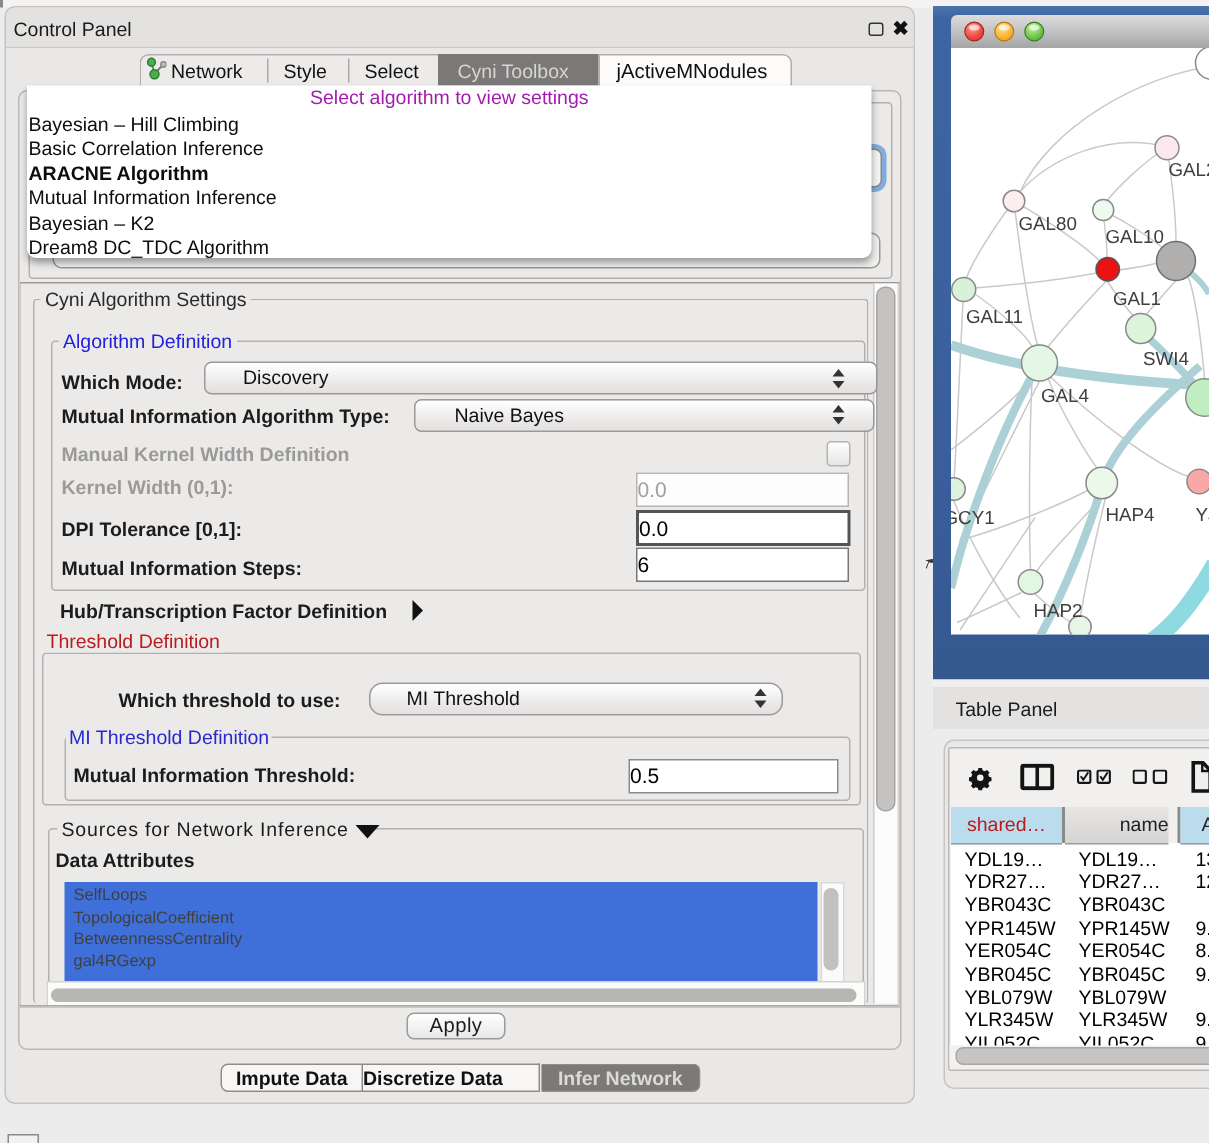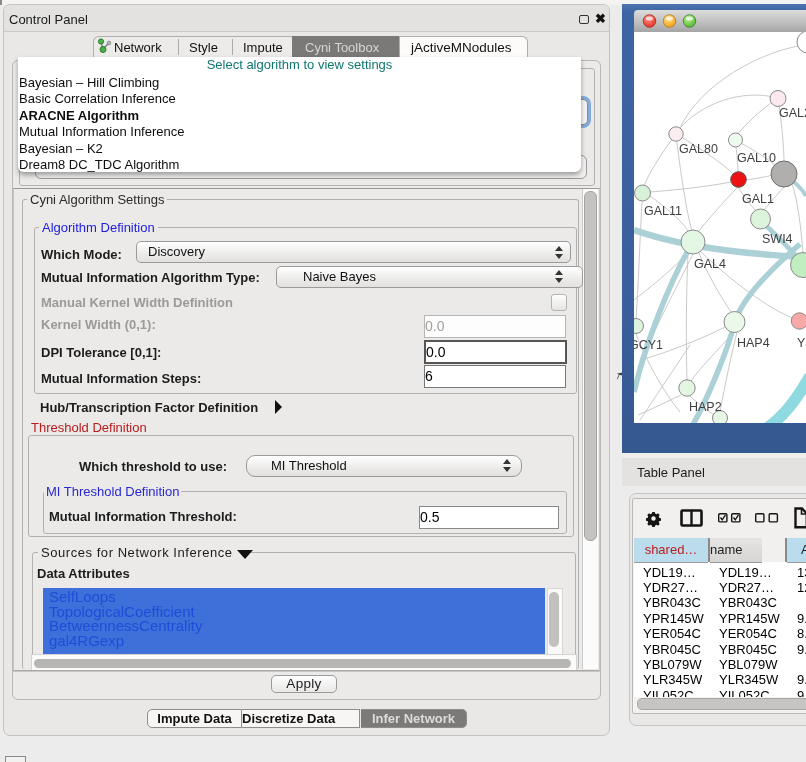--- a/index.html
+++ b/index.html
@@ -36,21 +36,21 @@
 <div class="ab" style="left:232px;top:39px;width:1px;height:16px;background:#aaa;"></div>
 <svg class="ab" style="left:97px;top:38px;" width="14" height="16">
  <line x1="4" y1="4" x2="6" y2="11" stroke="#777" stroke-width="1.2"></line>
  <line x1="6" y1="11" x2="12" y2="5" stroke="#777" stroke-width="1.2"></line>
  <circle cx="4" cy="3.5" r="2.6" fill="#4caf4c" stroke="#2c7d2c"></circle>
  <circle cx="6" cy="11.5" r="3" fill="#4caf4c" stroke="#2c7d2c"></circle>
  <circle cx="12" cy="5" r="1.8" fill="#bdbdbd" stroke="#8a8a8a"></circle>
 </svg>
 <div class="ab" style="left:114px;top:40px;font-size:13px;color:#111;">Network</div>
 <div class="ab" style="left:189px;top:40px;font-size:13px;color:#111;">Style</div>
-<div class="ab" style="left:243px;top:40px;font-size:13px;color:#111;">Impute</div>
+<div class="ab" style="left:243px;top:40px;font-size:13px;color:#111;">Select</div>
 <div class="ab" style="left:292px;top:36px;width:107px;height:21px;background:#7a7978;"></div>
 <div class="ab" style="left:305px;top:40px;font-size:13px;color:#d6d5d4;">Cyni Toolbox</div>
 <div class="ab" style="left:399px;top:36px;width:127px;height:21px;background:#fcfbfa;
   border:1px solid #b0aeae;border-bottom:none;border-radius:0 6px 0 0;"></div>
 <div class="ab" style="left:411px;top:40px;font-size:13.5px;color:#111;">jActiveMNodules</div>
 
 <div class="ab" style="left:12px;top:60px;width:587px;height:638px;background:#ebeae9;
   border:1px solid #bab8b7;border-radius:6px;"></div>
 
 <div class="grp" style="left:19px;top:68px;width:574px;height:116px;"></div>
@@ -66,21 +66,21 @@
 <div class="ab" style="left:584px;top:191px;width:11px;height:348px;background:#c4c3c2;
   border:1px solid #a5a4a3;border-radius:6px;"></div>
 
 <div class="grp" style="left:22px;top:199px;width:555px;height:469px;border-bottom:none;"></div>
 <div class="grplab" style="left:27px;top:192px;color:#2a2a2a;">Cyni Algorithm Settings</div>
 
 <div class="grp" style="left:34px;top:227px;width:541px;height:165px;"></div>
 <div class="grplab" style="left:39px;top:220px;color:#2020dd;">Algorithm Definition</div>
 
 <div class="lbl" style="left:41px;top:247px;">Which Mode:</div>
-<div class="combo" style="left:136px;top:241px;width:422px;height:20px;line-height:20px;padding-left:11px;">Discovery</div>
+<div class="combo" style="left:136px;top:241px;width:422px;height:20px;line-height:20px;padding-left:25px;">Discovery</div>
 <svg class="ab" style="left:553px;top:246px;" width="12" height="14">
  <path d="M6 0 L10 5 L2 5 Z" fill="#333"></path>
     <path d="M6 13 L10 8 L2 8 Z" fill="#333"></path>
 </svg>
 
 <div class="lbl" style="left:41px;top:270px;">Mutual Information Algorithm Type:</div>
 <div class="combo" style="left:276px;top:266px;width:279px;height:20px;line-height:20px;padding-left:26px;">Naive Bayes</div>
 <svg class="ab" style="left:553px;top:270px;" width="12" height="14">
  <path d="M6 0 L10 5 L2 5 Z" fill="#333"></path>
     <path d="M6 13 L10 8 L2 8 Z" fill="#333"></path>
@@ -124,21 +124,21 @@
 <div class="field" style="left:419px;top:506px;width:132px;height:21px;line-height:21px;
   border:1.2px solid #8a8888;font-size:14px;color:#000;padding-right:6px;">0.5</div>
 
 <div class="grp" style="left:32px;top:552px;width:542px;height:115px;"></div>
 <div class="grplab" style="left:38px;top:545px;color:#1b1b1b;font-weight:normal;padding-right:12px;letter-spacing:0.55px;">Sources for Network Inference</div>
 <svg class="ab" style="left:236px;top:549px;" width="18" height="11">
  <path d="M1 1 L17 1 L9 10 Z" fill="#111"></path>
 </svg>
 <div class="lbl" style="left:37px;top:566px;">Data Attributes</div>
 <div class="ab" style="left:43px;top:588px;width:502px;height:66px;background:#3f6fd9;"></div>
-<div class="ab" style="left:49px;top:590px;font-size:15px;color:#1d4ed8;line-height:14.6px;">
+<div class="ab" style="left:49px;top:590px;font-size:11px;color:#404040;line-height:14.6px;">
 SelfLoops<br>TopologicalCoefficient<br>BetweennessCentrality<br>gal4RGexp</div>
 <div class="ab" style="left:547px;top:588px;width:14px;height:66px;background:#fafafa;border:1px solid #d8d7d6;"></div>
 <div class="ab" style="left:549px;top:592px;width:10px;height:55px;background:#c2c1c0;border-radius:5px;"></div>
 
 <div class="ab" style="left:31px;top:654px;width:544px;height:15px;background:#fbfbfa;border:1px solid #d5d3d2;"></div>
 <div class="ab" style="left:34px;top:659px;width:537px;height:9px;background:#b7b6b5;border-radius:5px;"></div>
 
 <div class="ab" style="left:13px;top:670px;width:586px;height:1px;background:#aaa8a7;"></div>
 <div class="ab" style="left:271px;top:675px;width:64px;height:16px;border:1px solid #9c9a99;border-radius:5px;
   background:linear-gradient(#fefefe,#e9e8e7);font-size:13.5px;color:#1c1c1c;text-align:center;line-height:16px;letter-spacing:0.3px;">Apply</div>
@@ -147,21 +147,21 @@
   border-radius:5px 0 0 5px;font-size:13px;font-weight:bold;color:#111;text-align:center;line-height:18px;">Impute Data</div>
 <div class="ab" style="left:242px;top:709px;width:117px;height:17px;background:#f7f6f5;border:1px solid #8f8d8c;
   border-left:none;font-size:13px;font-weight:bold;color:#111;text-align:left;line-height:18px;">Discretize Data</div>
 <div class="ab" style="left:361px;top:709px;width:105px;height:17px;background:#7b7a79;border:1px solid #8f8d8c;
   border-left:none;border-radius:0 5px 5px 0;font-size:13px;font-weight:bold;color:#dcdbda;text-align:center;line-height:18px;">Infer Network</div>
 
 <div class="ab" style="left:5px;top:756px;width:19px;height:10px;border:1.5px solid #8a8888;background:#f2f1f0;"></div>
 
 <div class="ab" style="left:18px;top:57px;width:563px;height:115px;background:#fff;
   border-radius:0 0 6px 6px;box-shadow:0 3px 5px rgba(0,0,0,0.35);"></div>
-<div class="ab" style="left:18px;top:57px;width:563px;height:15px;font-size:13px;color:#0f766e;text-align:center;">Select algorithm to view settings</div>
+<div class="ab" style="left:18px;top:57px;width:563px;height:15px;font-size:13px;color:#a21caf;text-align:center;">Select algorithm to view settings</div>
 <div class="ab" style="left:19px;top:75px;width:560px;font-size:13px;color:#0d0d0d;line-height:16.4px;">
 Bayesian – Hill Climbing<br>
 Basic Correlation Inference<br>
 <b>ARACNE Algorithm</b><br>
 Mutual Information Inference<br>
 Bayesian – K2<br>
 Dream8 DC_TDC Algorithm</div>
 
 <svg class="ab" style="left:615px;top:371px;" width="9" height="10">
  <path d="M8,1 L7,5 L4.6,4.2 L3,8.6 L1.6,8 L3.4,3.6 L1,2.4 Z" fill="#3a3a3a" stroke="#f8f8f8" stroke-width="0.7"></path>
@@ -300,22 +300,22 @@
 </svg>
 <svg class="ab" style="left:794px;top:507px;" width="14" height="22" viewBox="0 0 14 22">
  <path d="M1.5 1.5 L8 1.5 L12.8 6.5 L12.8 20.3 L1.5 20.3 Z" fill="none" stroke="#141414" stroke-width="2.4"></path>
  <path d="M7.5 1.5 L7.5 7 L13 7" fill="none" stroke="#141414" stroke-width="1.6"></path>
 </svg>
 
 <div class="ab" style="left:634px;top:562px;width:172px;height:135px;background:#fff;"></div>
 <div class="ab" style="left:634px;top:538px;width:74px;height:24px;background:#badced;
   border-bottom:1px solid #9c9a99;font-size:13px;color:#b91c1c;text-align:center;line-height:24px;">shared…</div>
 <div class="ab" style="left:708px;top:538px;width:2px;height:24px;background:#8a8a8a;"></div>
-<div class="ab" style="left:710px;top:538px;width:52px;height:24px;background:linear-gradient(#e6e5e4,#d6d5d4);
-  border-bottom:1px solid #9c9a99;font-size:13px;color:#222;text-align:left;line-height:24px;">name</div>
+<div class="ab" style="left:710px;top:538px;width:69px;height:24px;background:linear-gradient(#e6e5e4,#d6d5d4);
+  border-bottom:1px solid #9c9a99;font-size:13px;color:#222;text-align:right;line-height:24px;">name</div>
 <div class="ab" style="left:785px;top:538px;width:2px;height:24px;background:#8a8a8a;"></div>
 <div class="ab" style="left:787px;top:538px;width:19px;height:24px;background:#badced;
   border-bottom:1px solid #9c9a99;font-size:13px;color:#222;line-height:24px;padding-left:14px;">A</div>
 
 <div class="ab" style="left:643px;top:564.5px;font-size:13px;color:#000;line-height:15.4px;white-space:pre;">YDL19…
 YDR27…
 YBR043C
 YPR145W
 YER054C
 YBR045C

